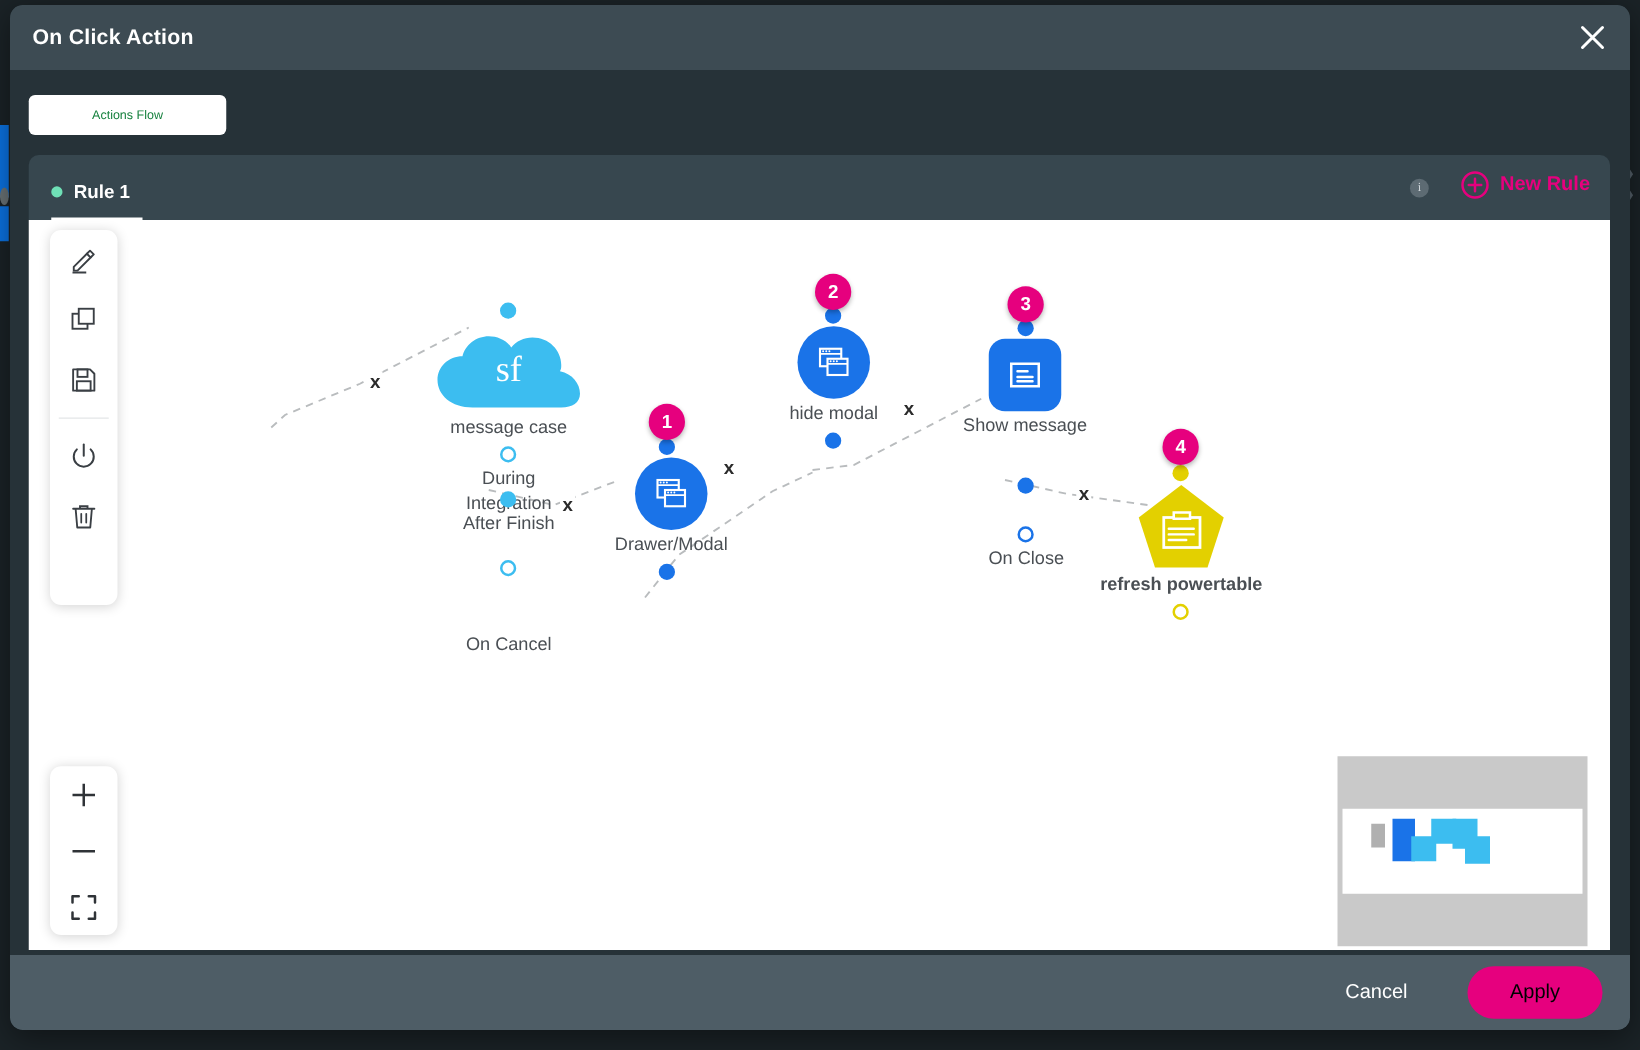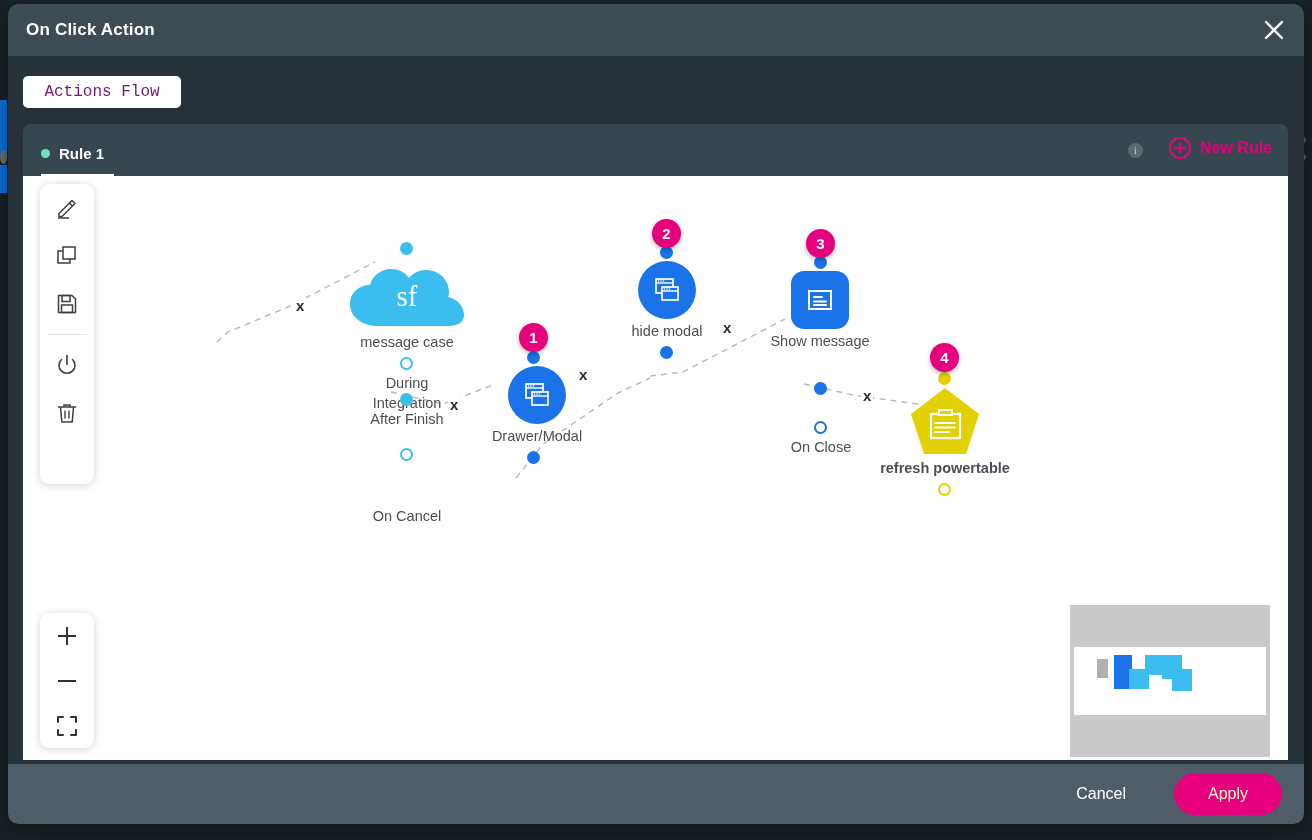--- a/index.html
+++ b/index.html
@@ -32,21 +32,21 @@
     position:absolute;right:14px;top:10px;width:32px;height:32px;
     display:flex;align-items:center;justify-content:center;cursor:pointer;
   }
   #close-btn svg{display:block;}
 
   
   #tabs-row{position:absolute;left:0;top:52px;width:100%;height:68px;}
   #actions-flow-tab{
     position:absolute;left:15px;top:20px;width:158px;height:32px;
     background:#fff;border-radius:5px;display:flex;align-items:center;justify-content:center;
-    color:#701a75;font-size:16px;cursor:pointer;font-family:Liberation Mono, monospace;
+    color:#15803d;font-size:10px;cursor:pointer;
   }
 
   
   #rule-bar{
     position:absolute;left:15px;top:120px;width:1265px;height:52px;
     background:#37474f;border-radius:8px 8px 0 0;
   }
   #rule-tab{
     position:absolute;left:18px;top:8px;height:42px;display:flex;align-items:center;
     border-bottom:3px solid #fff;padding:0 10px 0 0;cursor:pointer;
@@ -121,21 +121,21 @@
   .mini-node{position:absolute;}
 
   
   #footer{
     position:absolute;left:0;bottom:0;width:100%;height:60px;background:#4e5d66;
     border-radius:0 0 10px 10px;display:flex;align-items:center;justify-content:flex-end;
   }
   #cancel-btn{color:#fff;font-size:16px;margin-right:42px;cursor:pointer;background:none;border:none;
     font-family:"Liberation Sans",sans-serif;}
   #apply-btn{
-    background:#e6007e;color:#fef9c3;font-size:16px;border:none;border-radius:22px;
+    background:#e6007e;color:#000000;font-size:16px;border:none;border-radius:22px;
     width:108px;height:42px;margin-right:22px;cursor:pointer;
     font-family:"Liberation Sans",sans-serif;
   }
 </style>
 </head>
 <body>
 
 <div id="behind-left-strip"></div>
 <div id="behind-blue-1"></div>
 <div id="behind-gray-dot"></div>

